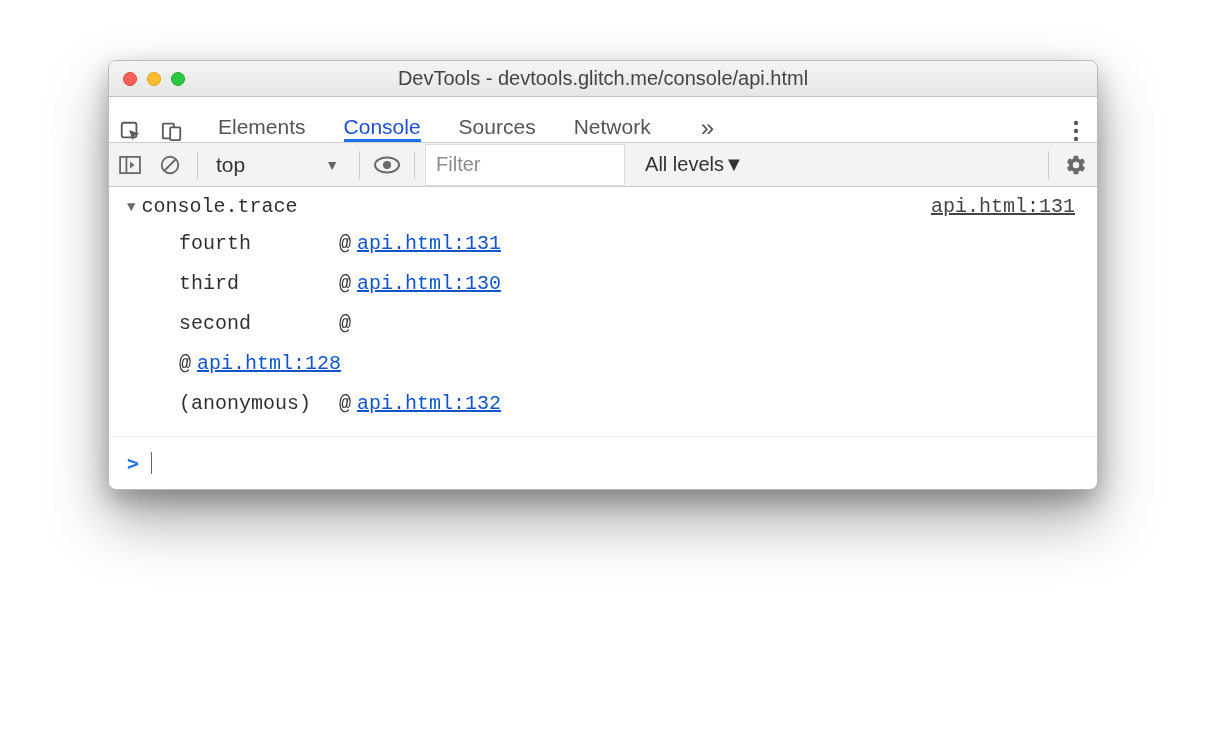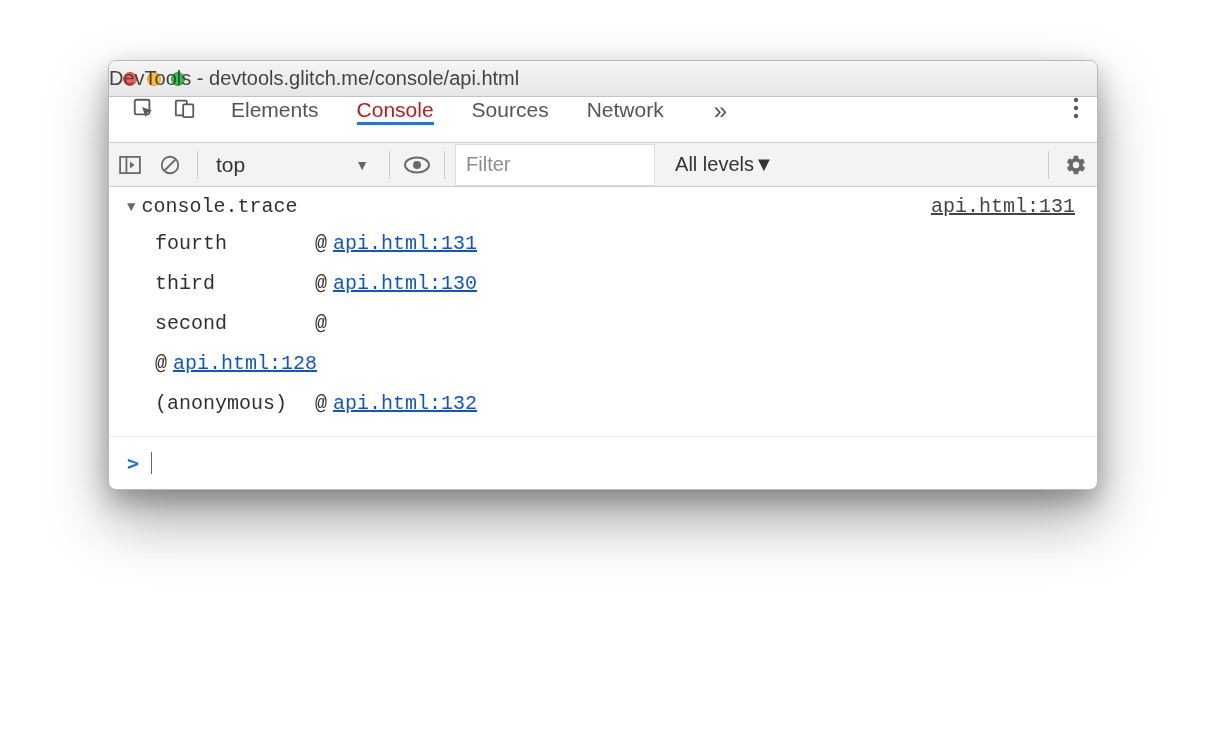--- a/index.html
+++ b/index.html
@@ -42,32 +42,32 @@
       width: 14px;
       height: 14px;
       border-radius: 50%;
     }
     .dot.red    { background: #ff5f57; border: 1px solid #e14038; }
     .dot.yellow { background: #ffbd2e; border: 1px solid #dfa013; }
     .dot.green  { background: #28c840; border: 1px solid #1eab2f; }
     .titlebar-title {
       position: absolute;
       left: 0; right: 0;
+      text-align: center;
       font-size: 20px;
       color: #444;
       pointer-events: none;
     }
     
     .tabsbar {
       height: 46px;
       border-bottom: 1px solid #ccc;
       display: flex;
-      align-items: flex-start;
+      align-items: flex-end;
       background: #fff;
-      padding-left: 13px;
     }
     .tabsbar .icon-slot {
       width: 42px;
       display: flex;
       align-items: center;
       justify-content: center;
       color: #5a5a5a;
     }
     .tabsbar .divider {
       width: 1px;
@@ -83,21 +83,21 @@
     }
     .tabsbar .tab {
       display: flex;
       align-items: center;
       font-size: 21px;
       color: #555;
       cursor: pointer;
       border-bottom: 3px solid transparent;
     }
     .tabsbar .tab.active {
-      color: #b91c1c;
+      color: #1d4ed8;
       border-bottom: 3px solid #1a73e8;
     }
     .tabsbar .more-tabs {
       display: flex;
       align-items: center;
       color: #555;
       font-size: 24px;
       padding: 0 12px;
       cursor: pointer;
     }
@@ -130,21 +130,21 @@
     }
     .toolbar .vdiv {
       width: 1px;
       height: 28px;
       background: #ccc;
       margin: 0 4px;
     }
     .context-select {
       display: flex;
       align-items: center;
-      gap: 110px;
+      gap: 80px;
       padding: 0 10px 0 8px;
       font-size: 21px;
       color: #333;
       cursor: pointer;
     }
     .context-select .caret {
       color: #666;
       font-size: 14px;
     }
     .filter-input {
@@ -198,20 +198,21 @@
     }
     .stack {
       padding-left: 28px;
       padding-top: 6px;
       line-height: 2;
     }
     .stack-row {
       display: flex;
       gap: 0;
       align-items: flex-end;
+      margin-left: 24px;
     }
     .stack-row .fn {
       display: inline-block;
       width: 160px;
       color: #303030;
     }
     .stack-row .at { color: #303030; margin-right: 6px; }
     .stack-row .loc {
       color: #1155cc;
       text-decoration: underline;

